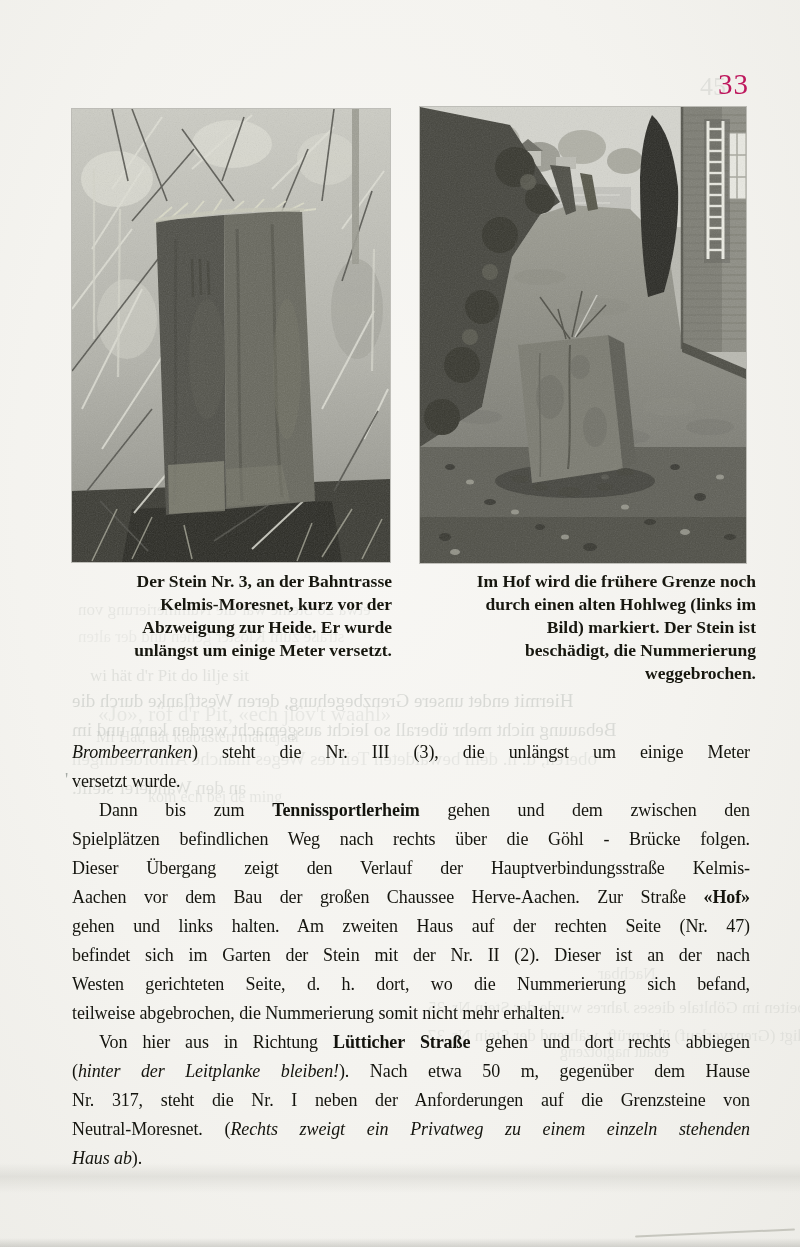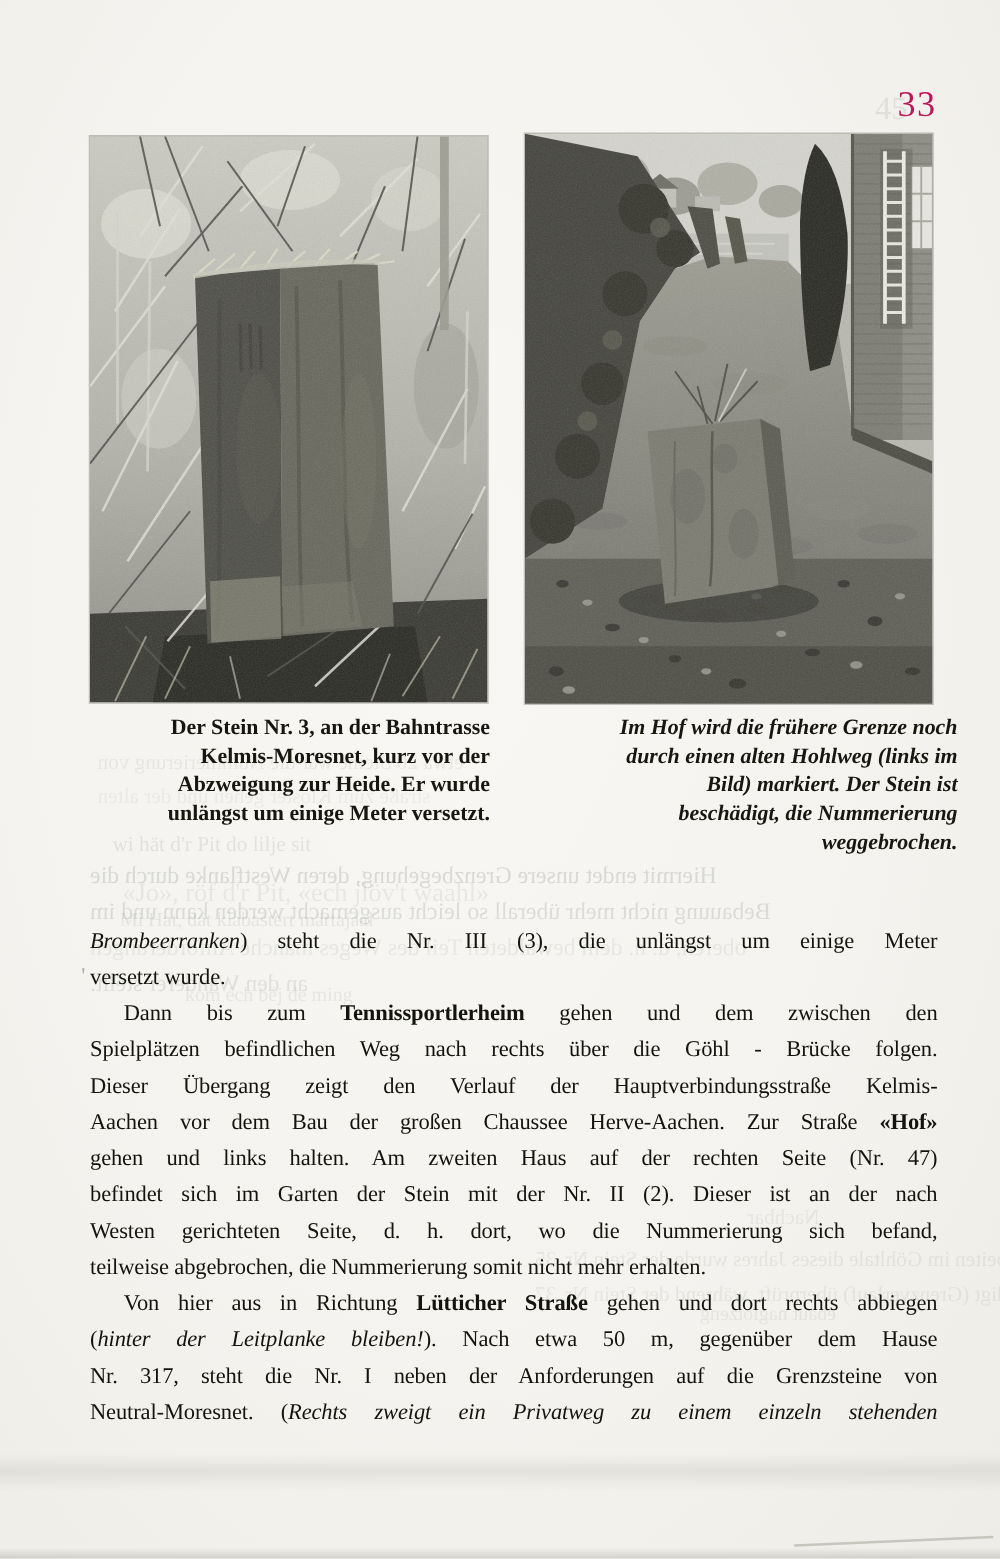--- a/index.html
+++ b/index.html
@@ -17,21 +17,21 @@
     box-shadow:0 0 0 1px rgba(90,90,80,.35);
   }
   .photo svg{display:block;width:100%;height:100%;}
   #photo-left{left:72px;top:109px;width:318px;height:453px;}
   #photo-right{left:420px;top:107px;width:326px;height:456px;}
   .caption{
     position:absolute;text-align:right;font-weight:bold;color:#17170f;
     font-size:17.5px;line-height:23px;white-space:pre-line;
   }
   #caption-left{left:70px;top:570px;width:322px;}
-  #caption-right{left:420px;top:570px;width:346px;font-style:italic;}
+  #caption-right{left:410px;top:570px;width:346px;}
   .body-text{
     position:absolute;left:72px;top:738px;width:678px;
     font-size:18px;line-height:29px;color:#14140e;letter-spacing:-0.1px;
   }
   .line{text-align:justify;text-align-last:justify;min-height:29px;}
   .line.last{text-align-last:auto;}
   .line.indent{text-indent:27px;}
   .seg-b{font-weight:bold;}
   .seg-i{font-style:italic;}
   .ghost{
@@ -368,17 +368,18 @@
     <div class="line"><span class="seg-n">Dieser Übergang zeigt den Verlauf der Hauptverbindungsstraße Kelmis-</span></div>
     <div class="line"><span class="seg-n">Aachen vor dem Bau der großen Chaussee Herve-Aachen. Zur Straße </span><span class="seg-b">«Hof»</span></div>
     <div class="line"><span class="seg-n">gehen und links halten. Am zweiten Haus auf der rechten Seite (Nr. 47)</span></div>
     <div class="line"><span class="seg-n">befindet sich im Garten der Stein mit der Nr. II (2). Dieser ist an der nach</span></div>
     <div class="line"><span class="seg-n">Westen gerichteten Seite, d. h. dort, wo die Nummerierung sich befand,</span></div>
     <div class="line last"><span class="seg-n">teilweise abgebrochen, die Nummerierung somit nicht mehr erhalten.</span></div>
     <div class="line indent"><span class="seg-n">Von hier aus in Richtung </span><span class="seg-b">Lütticher Straße</span><span class="seg-n"> gehen und dort rechts abbiegen</span></div>
     <div class="line"><span class="seg-n">(</span><span class="seg-i">hinter der Leitplanke bleiben!</span><span class="seg-n">). Nach etwa 50 m, gegenüber dem Hause</span></div>
     <div class="line"><span class="seg-n">Nr. 317, steht die Nr. I neben der Anforderungen auf die Grenzsteine von</span></div>
     <div class="line"><span class="seg-n">Neutral-Moresnet. (</span><span class="seg-i">Rechts zweigt ein Privatweg zu einem einzeln stehenden</span></div>
+    <div class="line last"><span class="seg-i">Haus ab</span><span class="seg-n">).</span></div>
   </div>
 
 <div class="scan-band"></div>
 <div class="page-curl"></div>
 <div class="bottom-shade"></div>
 
 </body></html>

